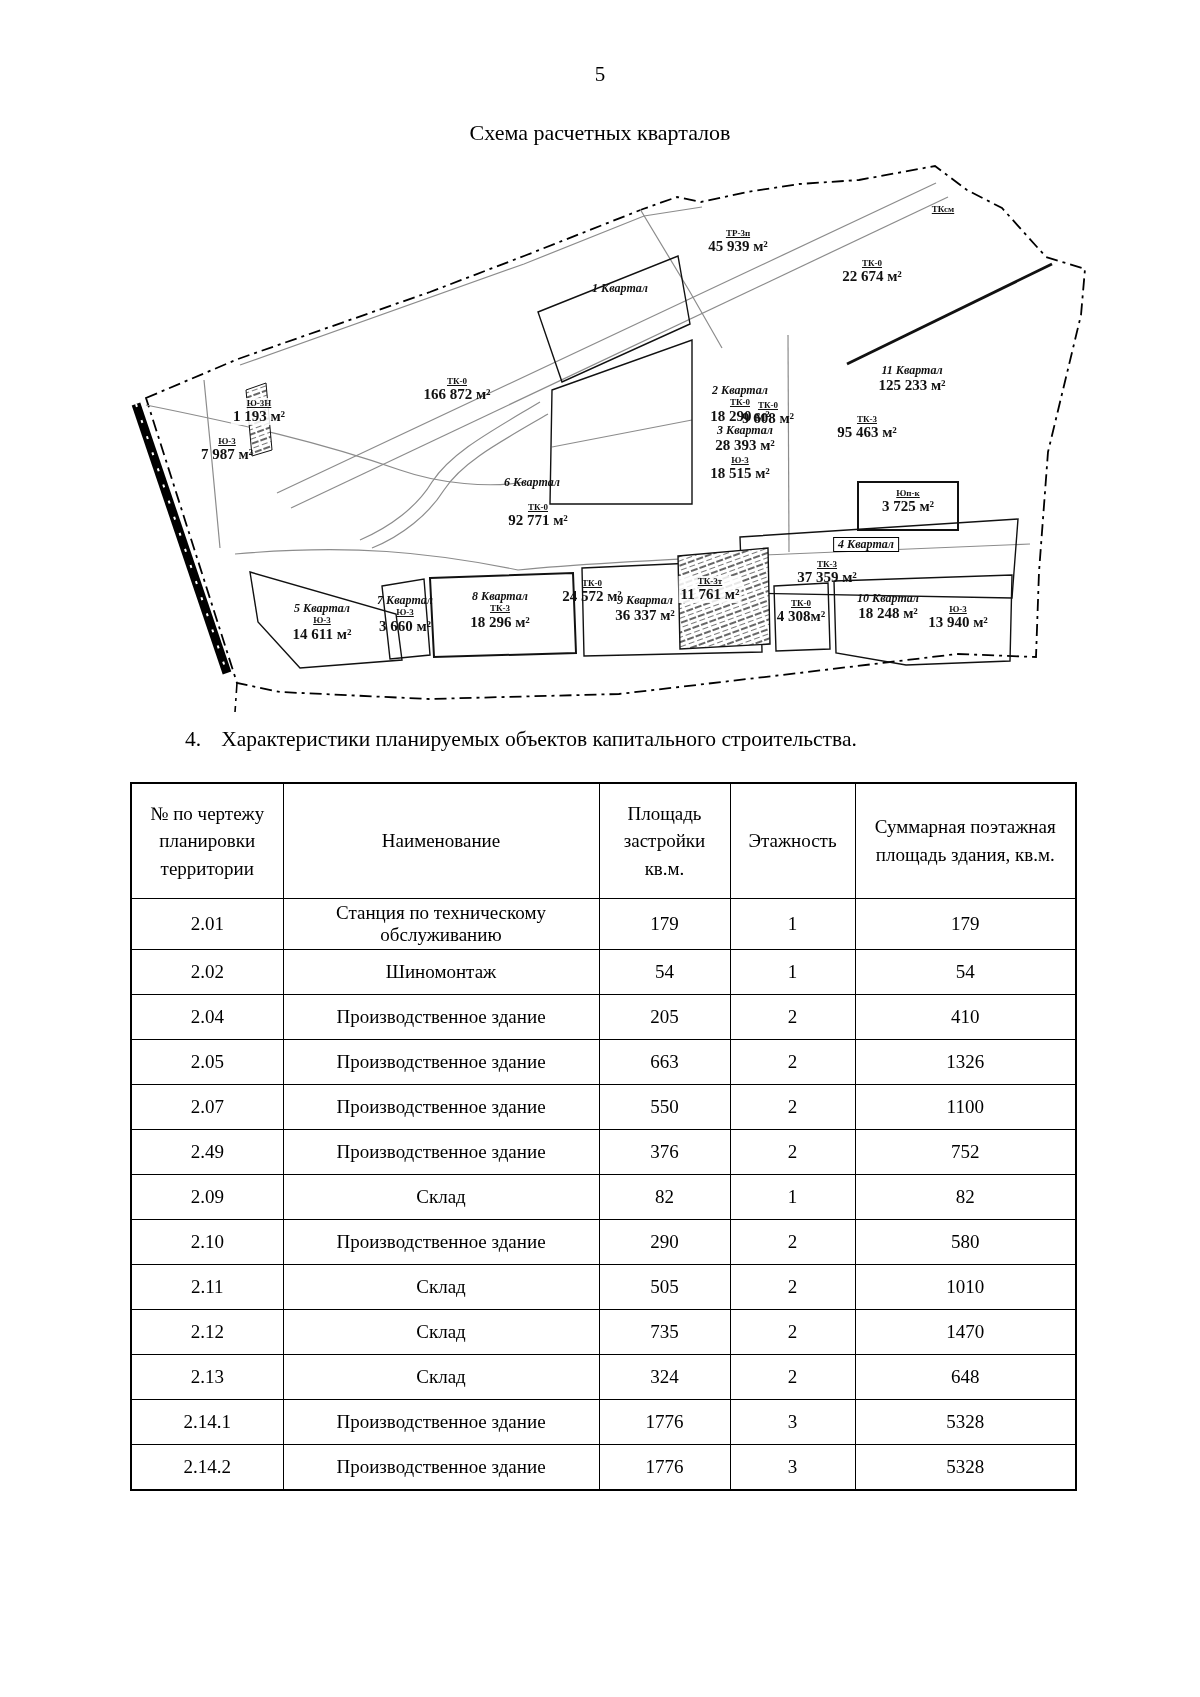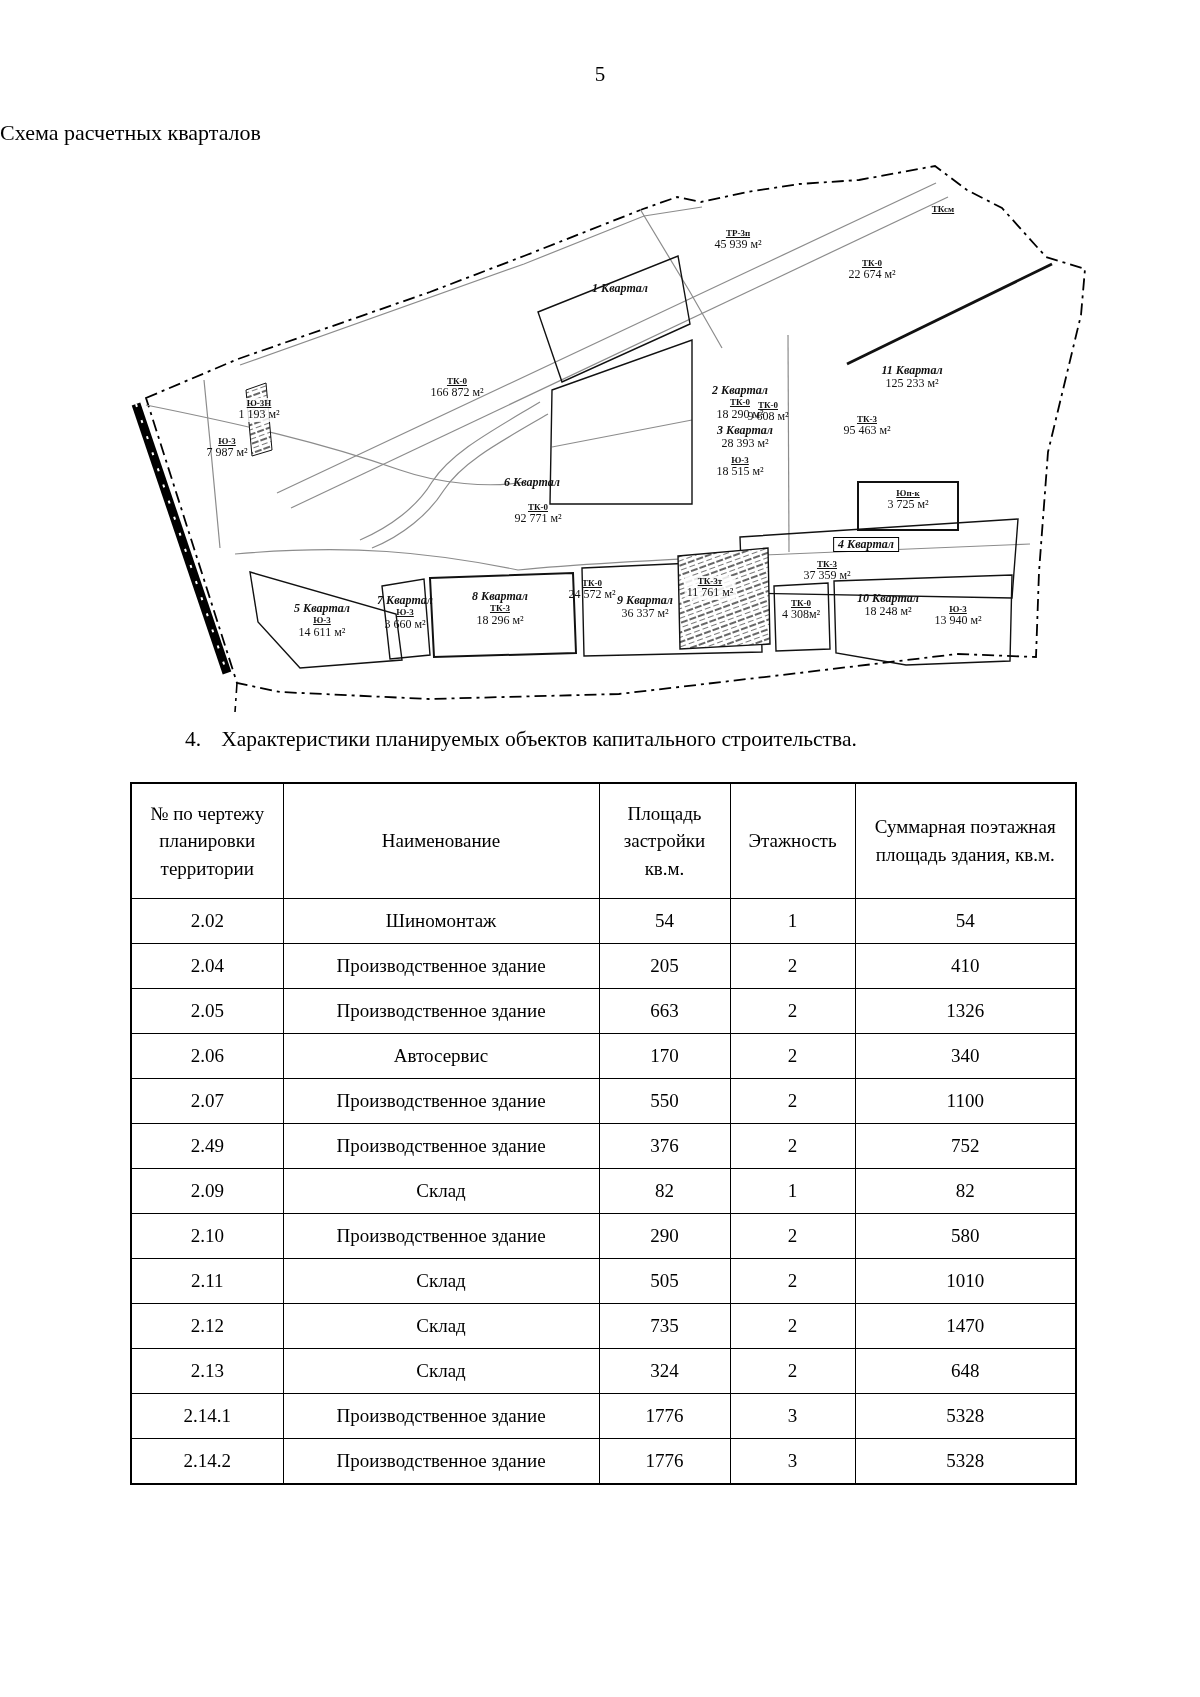--- a/index.html
+++ b/index.html
@@ -1,28 +1,28 @@
 <!DOCTYPE html>
 <html><head>
 <meta charset="utf-8">
 <style>
   html,body{margin:0;padding:0;}
   body{
     width:1200px;height:1697px;position:relative;background:#fff;color:#000;
     font-family:"Liberation Serif", serif;
   }
   .page-number{position:absolute;top:62px;left:0;width:100%;text-align:center;font-size:21px;}
-  .map-title{position:absolute;top:120px;left:0;width:100%;text-align:left;font-size:22px;}
+  .map-title{position:absolute;top:120px;left:0;width:100%;text-align:center;font-size:22px;}
   .map{position:absolute;left:100px;top:152px;width:990px;height:560px;}
   .map svg{position:absolute;left:0;top:0;}
   .map-labels{position:absolute;left:0;top:0;width:100%;height:100%;}
   .lbl{position:absolute;transform:translateX(-50%);text-align:center;line-height:1.12;white-space:nowrap;color:#111;}
   .lbl .l-q{font-style:italic;font-weight:bold;font-size:12px;}
   .lbl .l-c{font-weight:bold;font-size:9px;text-decoration:underline;}
-  .lbl .l-a{font-weight:normal;font-size:12px;}
+  .lbl .l-a{font-weight:bold;font-size:15px;}
   .lbl.boxed{border:1.3px solid #000;background:#fff;padding:0 4px;}
   .lbl.bgw{background:rgba(255,255,255,.85);padding:0 2px;}
   .section-heading{position:absolute;top:727px;left:185px;font-size:21.5px;display:flex;gap:20px;}
   .obj-table{
     position:absolute;left:130px;top:782px;width:945px;
     border-collapse:collapse;table-layout:fixed;
     font-size:19px;
   }
   .obj-table th,.obj-table td{
     border:1.7px solid #000;text-align:center;vertical-align:middle;
@@ -220,20 +220,27 @@
     <tr>
         <th>№ по чертежу планировки территории</th>
         <th>Наименование</th>
         <th>Площадь застройки кв.м.</th>
         <th>Этажность</th>
         <th>Суммарная поэтажная площадь здания, кв.м.</th>
       </tr>
   </thead>
   <tbody>
       <tr>
+        <td>2.01</td>
+        <td>Станция по техническому обслуживанию</td>
+        <td>179</td>
+        <td>1</td>
+        <td>179</td>
+      </tr>
+      <tr>
         <td>2.02</td>
         <td>Шиномонтаж</td>
         <td>54</td>
         <td>1</td>
         <td>54</td>
       </tr>
       <tr>
         <td>2.04</td>
         <td>Производственное здание</td>
         <td>205</td>
@@ -241,27 +248,20 @@
         <td>410</td>
       </tr>
       <tr>
         <td>2.05</td>
         <td>Производственное здание</td>
         <td>663</td>
         <td>2</td>
         <td>1326</td>
       </tr>
       <tr>
-        <td>2.06</td>
-        <td>Автосервис</td>
-        <td>170</td>
-        <td>2</td>
-        <td>340</td>
-      </tr>
-      <tr>
         <td>2.07</td>
         <td>Производственное здание</td>
         <td>550</td>
         <td>2</td>
         <td>1100</td>
       </tr>
       <tr>
         <td>2.49</td>
         <td>Производственное здание</td>
         <td>376</td>

